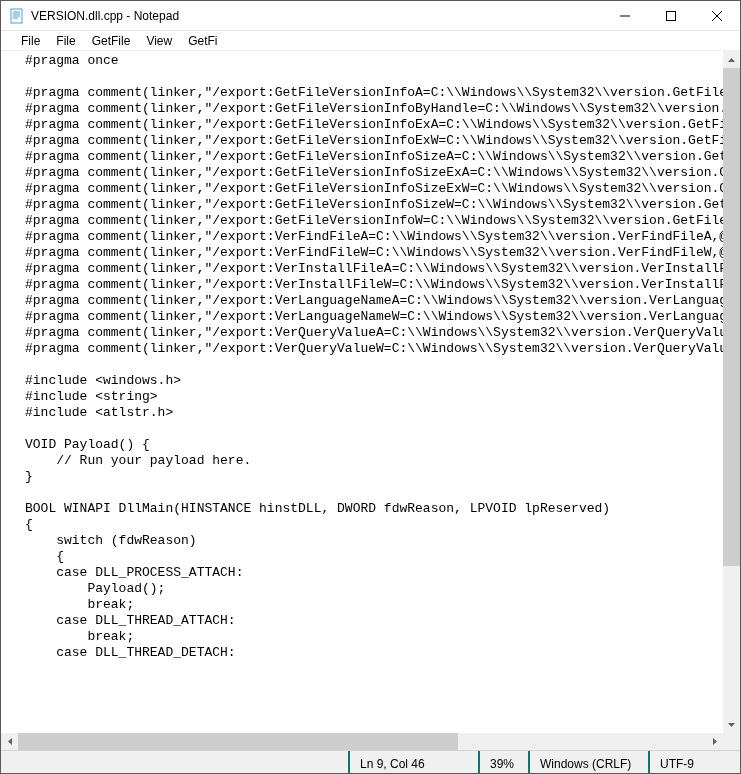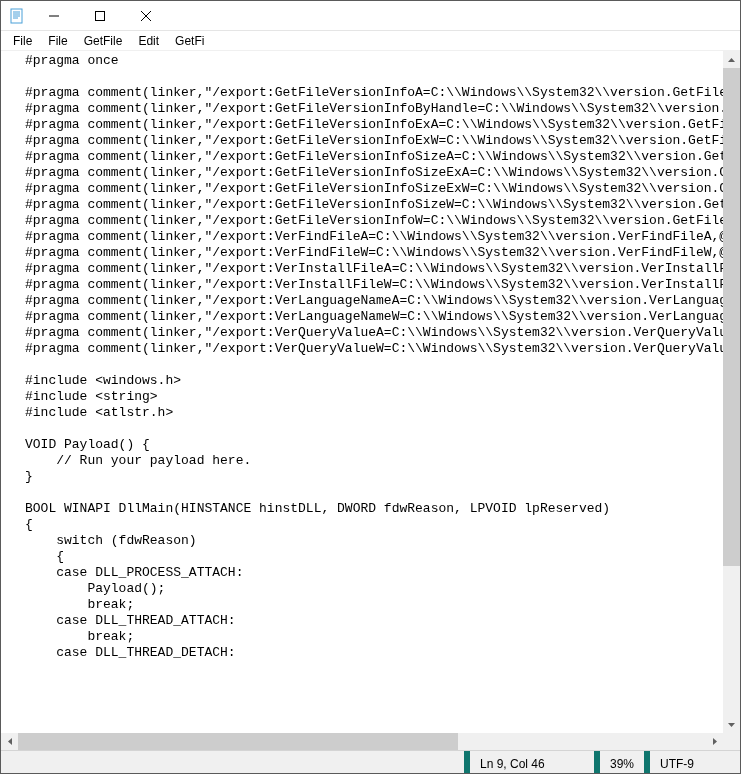--- a/index.html
+++ b/index.html
@@ -38,21 +38,21 @@
   .winbtns { display: flex; height: 100%; }
   .winbtn {
     width: 46px; height: 100%;
     display: flex; align-items: center; justify-content: center;
     color: #000;
   }
   .menubar {
     height: 20px;
     display: flex;
     align-items: center;
-    padding: 0 4px;
+    padding: 0 12px;
     border-bottom: 1px solid #f0f0f0;
   }
   .menuitem {
     padding: 2px 8px;
     font-size: 12px;
     color: #000;
   }
   .content-wrap {
     flex: 1;
     position: relative;
@@ -115,41 +115,42 @@
   .statusbar {
     height: 23px;
     border-top: 1px solid #d4d4d4;
     display: flex;
     align-items: stretch;
     font-size: 12px;
     color: #000;
     background: #f0f0f0;
   }
   .statuscell {
-    border-right: 6px solid #0f766e;
+    border-right: 2px solid #0f766e;
     padding: 3px 10px 0 10px;
     display: flex; align-items: center;
   }
   .statuscell.grow { flex: 1; border-left: none; }
 </style>
 </head>
 <body>
 
 <div class="window">
 
   <div class="titlebar">
     <div class="icon">
       <svg width="16" height="16" viewBox="0 0 16 16">
         <rect x="2" y="1" width="11" height="14" fill="#fff" stroke="#4aa0d8" stroke-width="1"></rect>
         <line x1="4" y1="4" x2="11" y2="4" stroke="#4aa0d8" stroke-width="1"></line>
         <line x1="4" y1="6" x2="11" y2="6" stroke="#4aa0d8" stroke-width="1"></line>
         <line x1="4" y1="8" x2="11" y2="8" stroke="#4aa0d8" stroke-width="1"></line>
         <line x1="4" y1="10" x2="9" y2="10" stroke="#4aa0d8" stroke-width="1"></line>
       </svg>
     </div>
+    <div class="title">VERSION.dll.cpp - Notepad</div>
     <div class="winbtns">
       <div class="winbtn">
         <svg width="10" height="10" viewBox="0 0 10 10">
             <line x1="0" y1="5" x2="10" y2="5" stroke="currentColor" stroke-width="1"></line>
           </svg>
       </div>
       <div class="winbtn">
         <svg width="10" height="10" viewBox="0 0 10 10">
             <rect x="0.5" y="0.5" width="9" height="9" fill="none" stroke="currentColor" stroke-width="1"></rect>
           </svg>
@@ -160,21 +161,21 @@
             <line x1="10" y1="0" x2="0" y2="10" stroke="currentColor" stroke-width="1"></line>
           </svg>
       </div>
     </div>
   </div>
 
   <div class="menubar">
     <div class="menuitem">File</div>
     <div class="menuitem">File</div>
     <div class="menuitem">GetFile</div>
-    <div class="menuitem">Edit</div>
+    <div class="menuitem">View</div>
     <div class="menuitem">GetFi</div>
   </div>
 
   <div class="content-wrap">
     <div class="editor">
       <div class="codetext" id="codetext">#pragma once
 
 #pragma comment(linker,"/export:GetFileVersionInfoA=C:\\Windows\\System32\\version.GetFile
 #pragma comment(linker,"/export:GetFileVersionInfoByHandle=C:\\Windows\\System32\\version.
 #pragma comment(linker,"/export:GetFileVersionInfoExA=C:\\Windows\\System32\\version.GetFi
@@ -242,16 +243,17 @@
           </svg>
       </div>
     </div>
     <div class="corner"></div>
   </div>
 
   <div class="statusbar">
     <div class="statuscell grow"></div>
     <div class="statuscell" style="width:130px">Ln 9, Col 46</div>
     <div class="statuscell" style="width:50px">39%</div>
+    <div class="statuscell" style="width:120px">Windows (CRLF)</div>
     <div class="statuscell" style="width:90px;border-right:none">UTF-9</div>
   </div>
 
 </div>
 
 </body></html>

